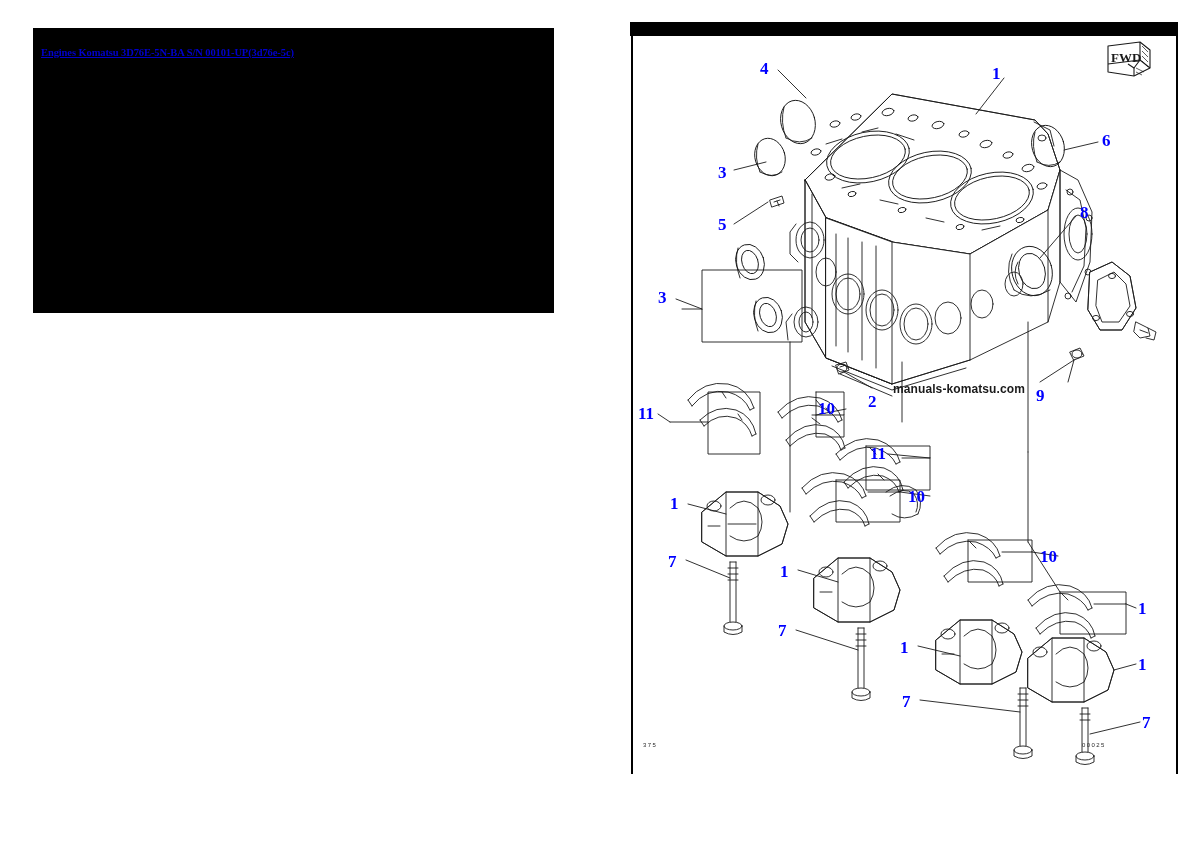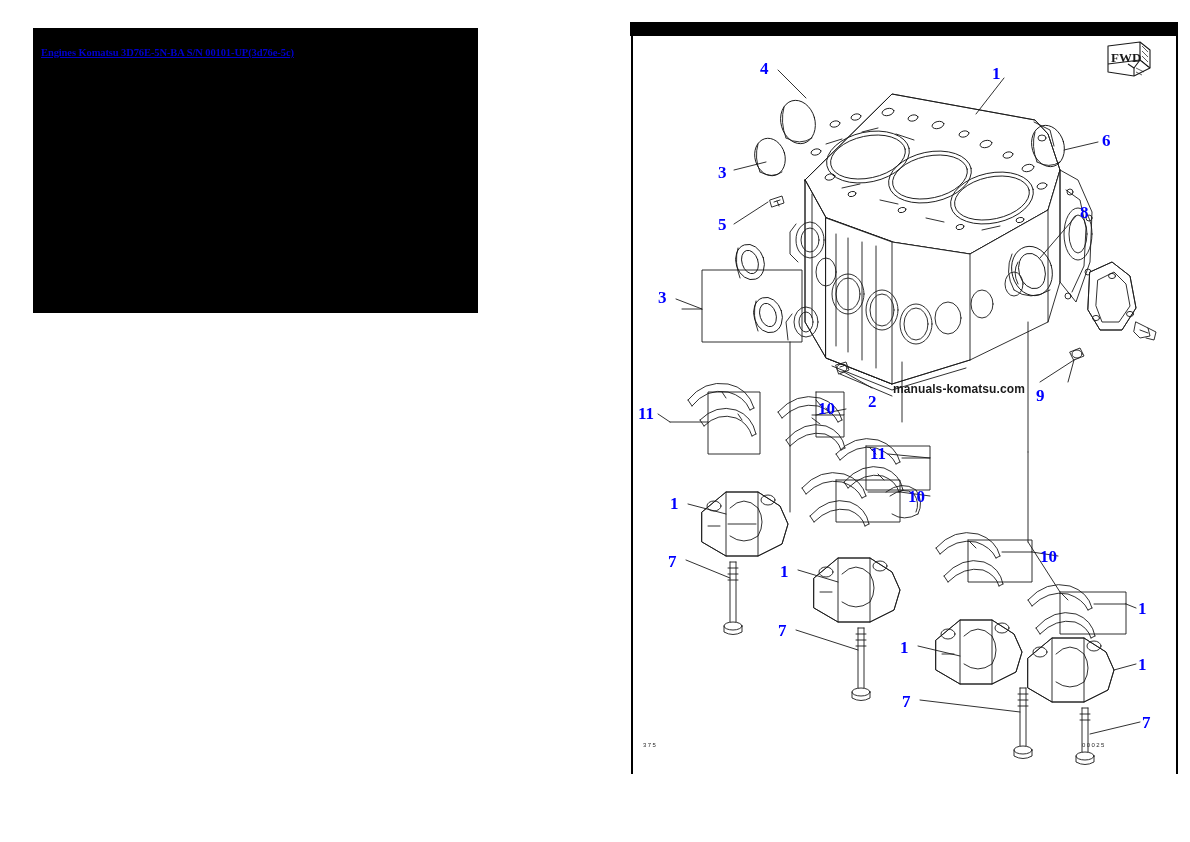--- a/index.html
+++ b/index.html
@@ -16,21 +16,21 @@
     width: 1190px;
     height: 842px;
     background: #ffffff;
   }
 
   
   #left-panel {
     position: absolute;
     left: 33px;
     top: 28px;
-    width: 445px;
+    width: 521px;
     height: 285px;
     background: #000000;
   }
   #catalog-link {
     position: absolute;
     left: 8px;
     top: 19px;
     color: #0000cc;
     font-family: "Liberation Serif", serif;
     font-size: 10.5px;

